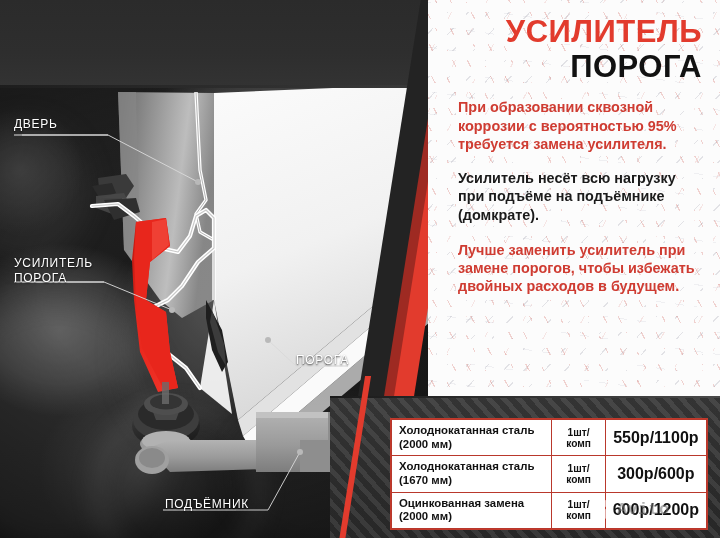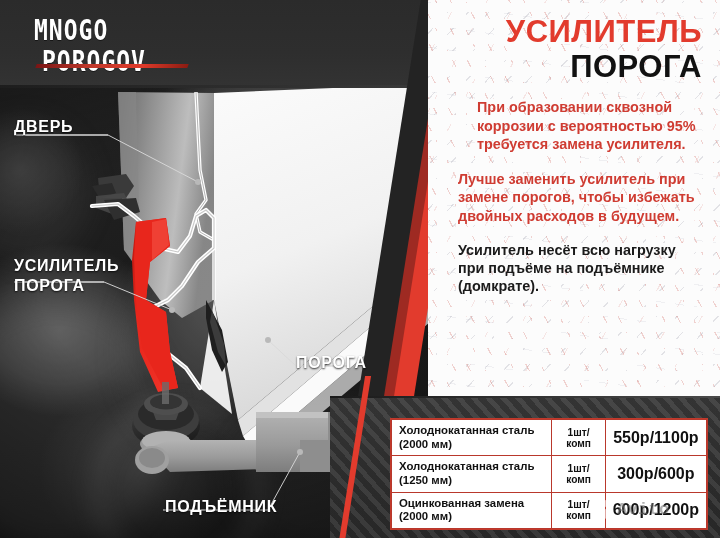--- a/index.html
+++ b/index.html
@@ -118,21 +118,21 @@
     font-family:"Liberation Sans", sans-serif;
   }
   .title .t2{
     font-size:31px; font-weight:bold; color:#111; letter-spacing:.5px;
     margin-top:3px; font-family:"Liberation Sans", sans-serif;
   }
 
   .para{ font-size:14.4px; font-weight:bold; line-height:1.27; margin-top:14px; }
   .para.red{ color:#cf3c32; }
   .para.black{ color:#1b1b1b; }
-  .p1{ margin-top:16px;margin-left:19px; }
+  .p1{ margin-top:16px; }
   .p2{ margin-top:16px; }
   .p3{ margin-top:17px; }
 
   
   .hatch{
     position:absolute; left:330px; top:398px; width:390px; height:140px;
     background:
       repeating-linear-gradient(48deg,
         rgba(255,255,255,.065) 0 5px,
         rgba(0,0,0,.10) 5px 11px),
@@ -164,21 +164,21 @@
   .price-table td.name{ font-size:11.4px; font-weight:bold; line-height:1.2; width:173px; }
   .price-table td.qty{ font-size:10.2px; font-weight:bold; text-align:center; width:57px; }
   .price-table td.price{ font-size:16px; font-weight:bold; text-align:center; }
   .price-table tr{ height:33px;padding-left:31px; }
 
   
   .diagram{ position:absolute; left:0; top:0; width:430px; height:538px; }
 
   
   .lbl{
-    position:absolute; color:#fff; font-size:16px; font-weight:bold;
+    position:absolute; color:#fff; font-size:12px; font-weight:normal;
     letter-spacing:.7px; line-height:1.25; z-index:6;
     font-family:"Liberation Sans", sans-serif;
     text-shadow:0 1px 2px rgba(0,0,0,.8);
   }
   .lbl-door{ left:14px; top:117px; }
   .lbl-amp { left:14px; top:256px; }
   .lbl-sill{ left:296px; top:353px; }
   .lbl-jack{ left:165px; top:497px; }
 
   
@@ -332,63 +332,58 @@
 
   <div class="lbl lbl-door">ДВЕРЬ</div>
   <div class="lbl lbl-amp">
     <div>УСИЛИТЕЛЬ</div>
     <div>ПОРОГА</div>
   </div>
   <div class="lbl lbl-sill">ПОРОГА</div>
   <div class="lbl lbl-jack">ПОДЪЁМНИК</div>
 
   <div class="top-band"></div>
-  <div class="logo">
-    <div class="logo-l1">MNOGO</div>
-    <div class="logo-l2">POROGOV</div>
-    <div class="logo-underline"></div>
-  </div>
 
   <div class="stripe dark"></div>
   <div class="stripe red-pale"></div>
   <div class="stripe red-d"></div>
   <div class="stripe red-b"></div>
 
   <div class="panel">
     <div class="panel-skew"></div>
     <div class="pattern"></div>
     <div class="panel-inner">
       <div class="title">
         <div class="t1">УСИЛИТЕЛЬ</div>
         <div class="t2">ПОРОГА</div>
       </div>
       <div class="para red p1">При образовании сквозной коррозии с вероятностью 95% требуется замена усилителя.</div>
+      <div class="para black p2">Усилитель несёт всю нагрузку при подъёме на подъёмнике (домкрате).</div>
       <div class="para red p3">Лучше заменить усилитель при замене порогов, чтобы избежать двойных расходов в будущем.</div>
-      <div class="para black p2">Усилитель несёт всю нагрузку при подъёме на подъёмнике (домкрате).</div>
     </div>
   </div>
 
   <div class="hatch-edge"></div>
   <div class="hatch"></div>
   <div class="red-rule"></div>
 
   <table class="price-table">
     <tbody>
       <tr>
         <td class="name">
           <span>Холоднокатанная сталь</span><br>
           <span>(2000 мм)</span>
         </td>
         <td class="qty">1шт/комп</td>
         <td class="price">550р/1100р</td>
       </tr>
       <tr>
         <td class="name">
           <span>Холоднокатанная сталь</span><br>
-          <span>(1250 мм)</span>
+          <span>(1670 мм)</span>
         </td>
         <td class="qty">1шт/комп</td>
         <td class="price">300р/600р</td>
       </tr>
       <tr>
         <td class="name">
           <span>Оцинкованная замена</span><br>
           <span>(2000 мм)</span>
         </td>
         <td class="qty">1шт/комп</td>

